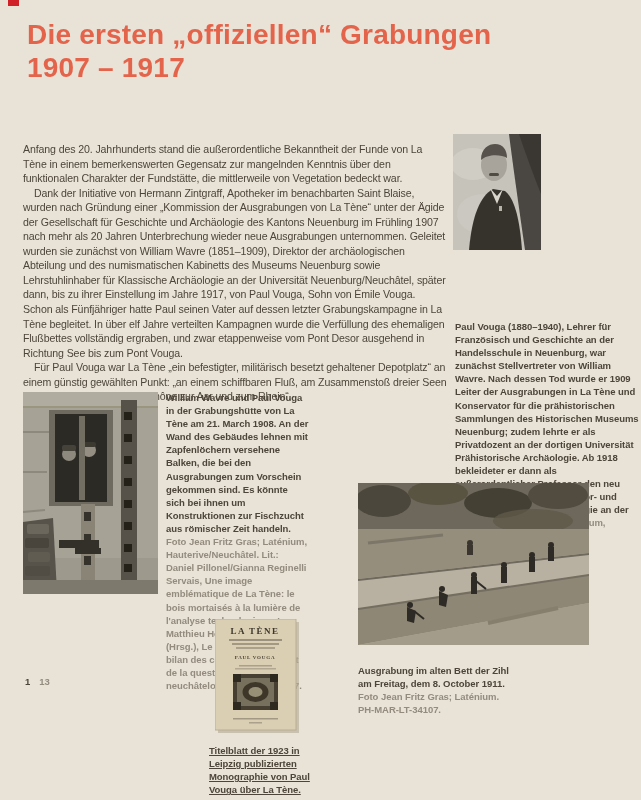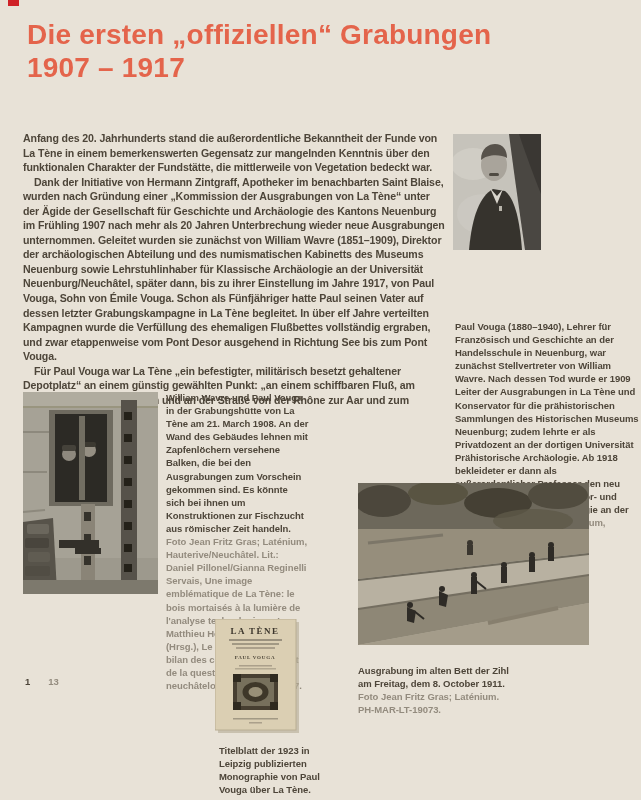--- a/index.html
+++ b/index.html
@@ -14,47 +14,47 @@
   .corner-mark{
     position:absolute;left:8px;top:0;width:11px;height:6px;
     background:#cf2127;
   }
   .page-title{
     position:absolute;left:27px;top:18px;width:560px;
     font-size:28px;font-weight:bold;line-height:33px;
     color:#e4644b;white-space:pre-line;letter-spacing:0.2px;
   }
   .body-text{
-    position:absolute;left:23px;top:131px;width:424px;
-    font-size:10.6px;font-weight:bold;line-height:14.55px;
+    position:absolute;left:23px;top:142px;width:424px;
+    font-size:10.6px;font-weight:normal;line-height:14.55px;
     color:#4d4539;letter-spacing:-0.12px;
   }
   .body-text p{margin:0;}
   .body-text p.indent{text-indent:11px;}
   .caption{
     font-size:9.5px;font-weight:bold;line-height:13.1px;
     color:#4d4539;letter-spacing:-0.05px;
   }
   .caption .credit{color:#938b7e;}
   .caption .credit-block{display:block;color:#938b7e;}
   .photo{position:absolute;display:block;}
   .portrait-photo{left:453px;top:134px;}
   .portrait-caption{position:absolute;left:455px;top:276px;width:184px;margin-top:44px;}
   .hut-photo{left:23px;top:392px;}
   .hut-caption{position:absolute;left:166px;top:391px;width:143px;}
   .cover-photo{left:215px;top:619px;}
-  .cover-caption{position:absolute;left:219px;top:744px;width:125px;}
+  .cover-caption{position:absolute;left:209px;top:744px;width:125px;text-decoration:underline;}
   .excavation-photo{left:358px;top:483px;}
   .excavation-caption{position:absolute;left:358px;top:651px;width:230px;white-space:pre-line;}
   .excavation-caption .credit{white-space:pre-line;display:block;}
   .page-numbers{
     position:absolute;left:25px;top:676px;
     font-size:9.5px;font-weight:bold;color:#4d4539;
   }
-  .page-numbers .pn-right{color:#938b7e;margin-left:18px;}
+  .page-numbers .pn-right{color:#938b7e;margin-left:9px;}
 </style>
 </head>
 <body>
 
 <div class="page">
 
   <div class="corner-mark"></div>
 
   <h1 class="page-title" style="margin:0;">Die ersten „offiziellen“ Grabungen
 1907 – 1917</h1>
@@ -187,20 +187,20 @@
         <line x1="56" y1="128" x2="66" y2="136" stroke="#2e2b26" stroke-width="2"></line>
       <circle cx="112" cy="60" r="3" fill="#3a362f"></circle>
         <rect x="109" y="62" width="6" height="10" fill="#3a362f"></rect>
     </g>
   </svg>
 
   <div class="caption excavation-caption">
     <span>Ausgrabung im alten Bett der Zihl
 am Freitag, dem 8. October 1911.</span>
     <span class="credit">Foto Jean Fritz Gras; Laténium.
-PH-MAR-LT-19073.</span>
+PH-MAR-LT-34107.</span>
   </div>
 
   <div class="page-numbers">
     <span class="pn-left">1</span><span class="pn-right">13</span>
   </div>
 
 </div>
 
 </body></html>

